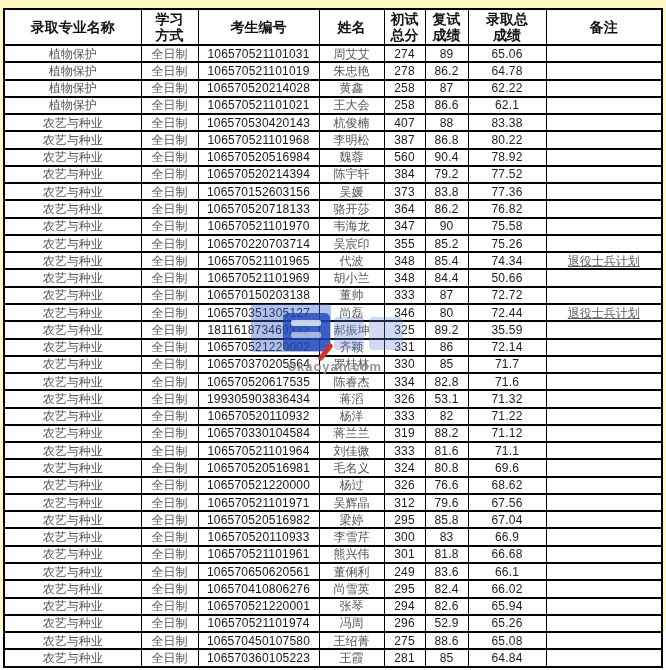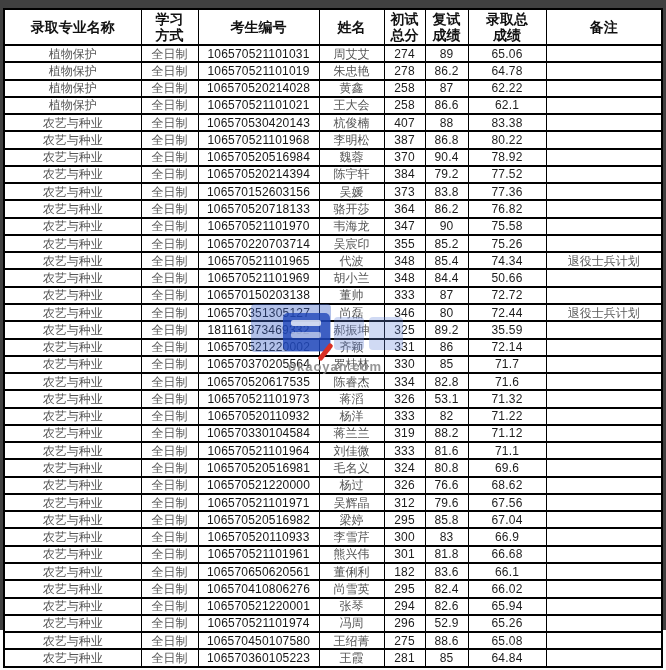--- a/index.html
+++ b/index.html
@@ -8,21 +8,21 @@
     width: 666px;
     height: 670px;
     background: #fcfcfc;
     font-family: "Liberation Sans", sans-serif;
     overflow: hidden;
   }
   .page {
     position: relative;
     width: 666px;
     height: 630px;
-    background: #404040;
+    background: #fef9c3;
   }
   table.adm {
     position: absolute;
     left: 3px;
     top: 8px;
     width: 658px;
     height: 660px;
     border-collapse: collapse;
     table-layout: fixed;
     background: #ffffff;
@@ -47,21 +47,21 @@
     font-size: 14px;
     font-weight: bold;
     color: #111;
     line-height: 1.15;
     white-space: pre-line;
   }
   table.adm td { font-size: 12px; line-height: 1; }
   td.cn  { color: #555; }
   td.num { color: #1c1c1c; font-size: 12.5px; letter-spacing: 0.2px; }
   td.idnum { color: #161616; font-size: 13px; letter-spacing: 0.2px; }
-  td.note { color: #5a5a5a; font-size: 12px; }
+  td.note { color: #5a5a5a; font-size: 12px; text-decoration: underline; }
 
   
   .wm { position: absolute; pointer-events: none; }
   .wm-blue-halo {
     left: 251px; top: 304px; width: 80px; height: 48px;
     background: rgba(62, 100, 200, 0.40);
     border-radius: 4px;
   }
   .wm-blue-core {
     left: 283px; top: 313px; width: 47px; height: 38px;
@@ -190,21 +190,21 @@
           <td class="num">387</td>
           <td class="num">86.8</td>
           <td class="num">80.22</td>
           <td class="note"></td>
         </tr>
         <tr>
           <td class="cn">农艺与种业</td>
           <td class="cn">全日制</td>
           <td class="idnum">106570520516984</td>
           <td class="cn">魏蓉</td>
-          <td class="num">370</td>
+          <td class="num">560</td>
           <td class="num">90.4</td>
           <td class="num">78.92</td>
           <td class="note"></td>
         </tr>
         <tr>
           <td class="cn">农艺与种业</td>
           <td class="cn">全日制</td>
           <td class="idnum">106570520214394</td>
           <td class="cn">陈宇轩</td>
           <td class="num">384</td>
@@ -328,21 +328,21 @@
           <td class="idnum">106570520617535</td>
           <td class="cn">陈睿杰</td>
           <td class="num">334</td>
           <td class="num">82.8</td>
           <td class="num">71.6</td>
           <td class="note"></td>
         </tr>
         <tr>
           <td class="cn">农艺与种业</td>
           <td class="cn">全日制</td>
-          <td class="idnum">106570521101973</td>
+          <td class="idnum">199305903836434</td>
           <td class="cn">蒋滔</td>
           <td class="num">326</td>
           <td class="num">53.1</td>
           <td class="num">71.32</td>
           <td class="note"></td>
         </tr>
         <tr>
           <td class="cn">农艺与种业</td>
           <td class="cn">全日制</td>
           <td class="idnum">106570520110932</td>
@@ -430,21 +430,21 @@
           <td class="num">301</td>
           <td class="num">81.8</td>
           <td class="num">66.68</td>
           <td class="note"></td>
         </tr>
         <tr>
           <td class="cn">农艺与种业</td>
           <td class="cn">全日制</td>
           <td class="idnum">106570650620561</td>
           <td class="cn">董俐利</td>
-          <td class="num">182</td>
+          <td class="num">249</td>
           <td class="num">83.6</td>
           <td class="num">66.1</td>
           <td class="note"></td>
         </tr>
         <tr>
           <td class="cn">农艺与种业</td>
           <td class="cn">全日制</td>
           <td class="idnum">106570410806276</td>
           <td class="cn">尚雪英</td>
           <td class="num">295</td>

